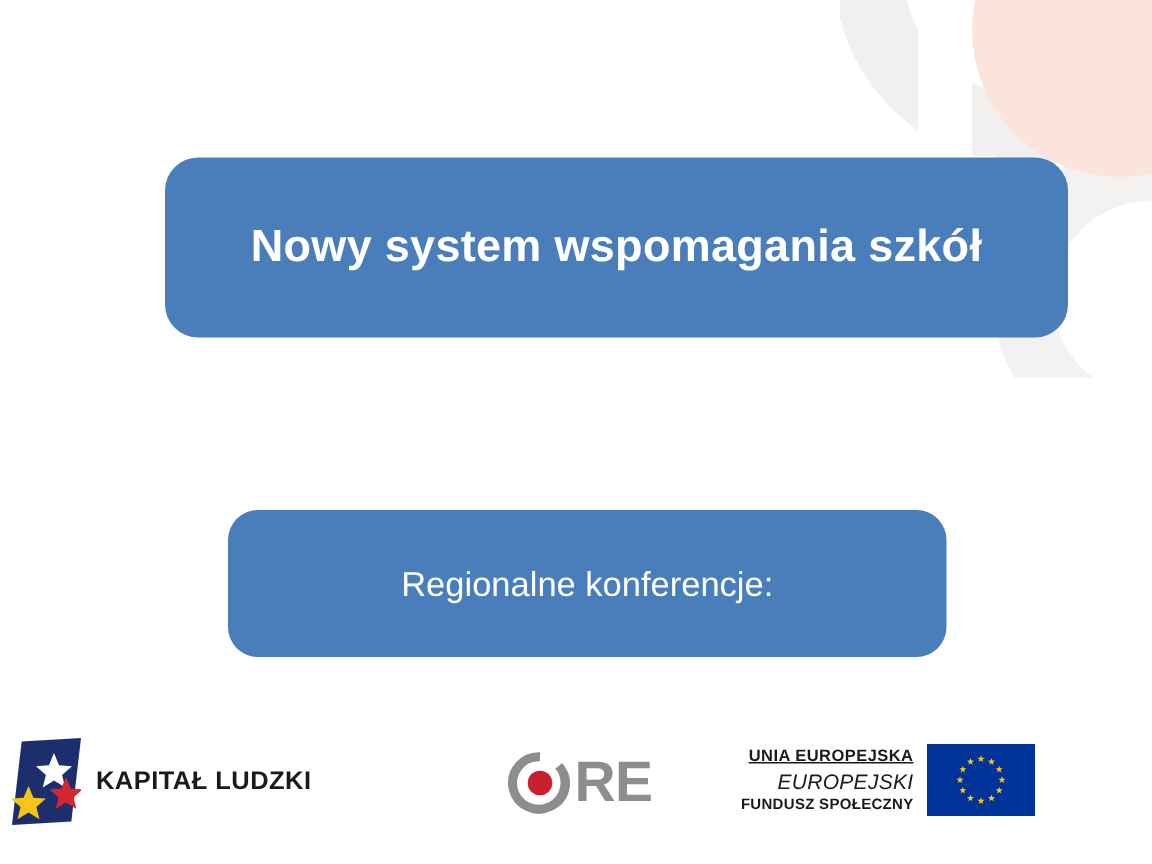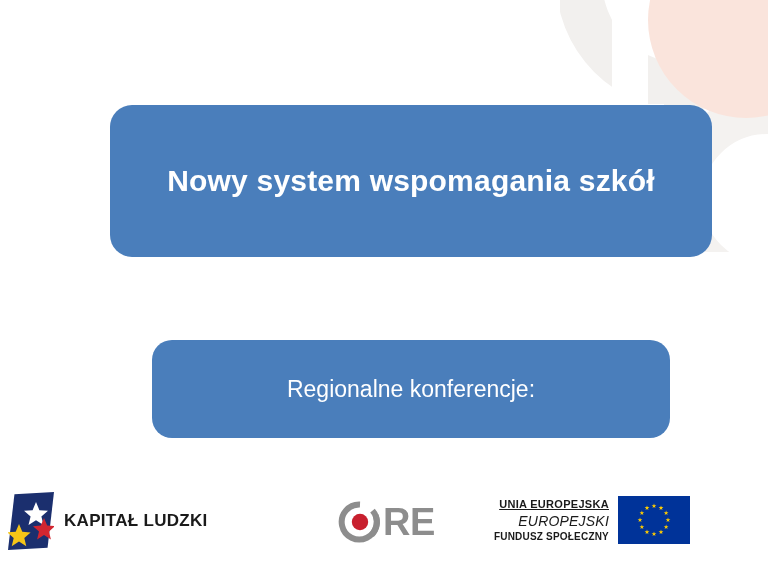--- a/index.html
+++ b/index.html
@@ -72,31 +72,31 @@
     align-items: center;
     justify-content: center;
     text-align: center;
     color: #ffffff;
     box-sizing: border-box;
   }
   #title-panel {
     left: 110px;
     top: 105px;
     width: 602px;
-    height: 152px;
+    height: 120px;
   }
   #title-panel .panel-text {
     font-size: 30px;
     font-weight: bold;
     letter-spacing: 0.2px;
   }
   #subtitle-panel {
     left: 152px;
     top: 340px;
-    width: 518px;
+    width: 479px;
     height: 98px;
     border-radius: 20px;
   }
   #subtitle-panel .panel-text {
     font-size: 23px;
     font-weight: normal;
     line-height: 1.32;
   }
 
   

